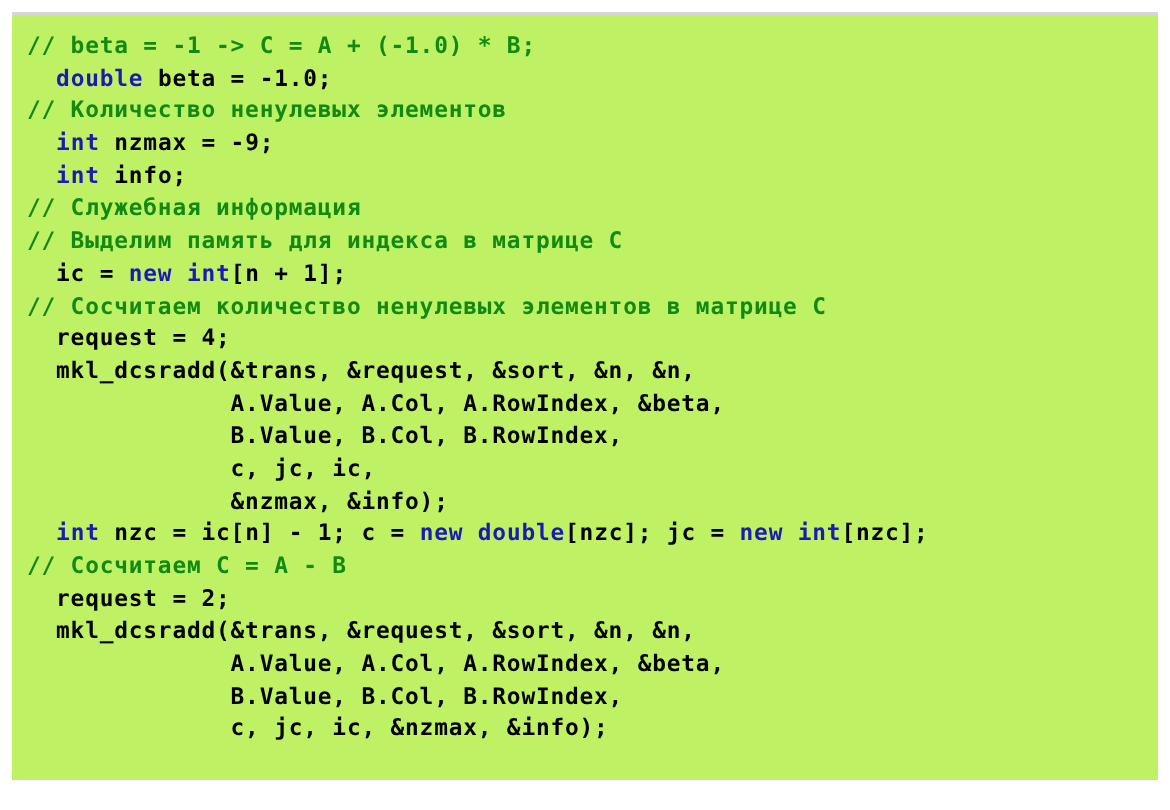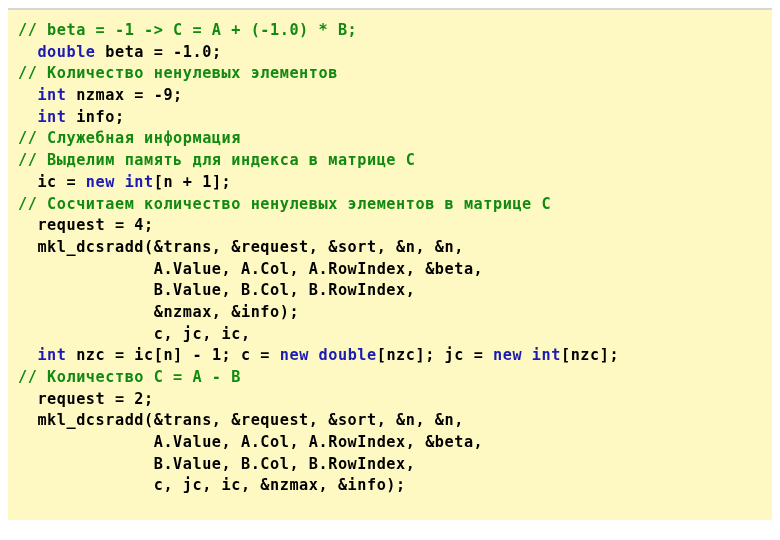--- a/index.html
+++ b/index.html
@@ -51,38 +51,38 @@
     color: #000000;
   }
 
   .tok-comment { color: #128a12; }
   .tok-keyword { color: #1a1ab4; }
   .tok-plain   { color: #000000; text-align: center; }
 </style>
 </head>
 <body style="background: rgb(255, 255, 255);">
 
-<div id="slide" style="background: #fef9c3;">
+<div id="slide" style="background: #bef264;">
   <div id="code-block">
       <span class="code-line"><span class="tok-comment" style="color: rgb(18, 138, 18);">// beta = -1 -&gt; C = A + (-1.0) * B;</span></span>
       <span class="code-line"><span class="tok-plain" style="color: rgb(0, 0, 0);">  </span><span class="tok-keyword" style="color: rgb(26, 26, 180);">double</span><span class="tok-plain" style="color: rgb(0, 0, 0);"> beta = -1.0;</span></span>
       <span class="code-line"><span class="tok-comment" style="color: rgb(18, 138, 18);">// Количество ненулевых элементов</span></span>
       <span class="code-line"><span class="tok-plain" style="color: rgb(0, 0, 0);">  </span><span class="tok-keyword" style="color: rgb(26, 26, 180);">int</span><span class="tok-plain" style="color: rgb(0, 0, 0);"> nzmax = -9;</span></span>
       <span class="code-line"><span class="tok-plain" style="color: rgb(0, 0, 0);">  </span><span class="tok-keyword" style="color: rgb(26, 26, 180);">int</span><span class="tok-plain" style="color: rgb(0, 0, 0);"> info;</span></span>
       <span class="code-line"><span class="tok-comment" style="color: rgb(18, 138, 18);">// Служебная информация</span></span>
       <span class="code-line"><span class="tok-comment" style="color: rgb(18, 138, 18);">// Выделим память для индекса в матрице C</span></span>
       <span class="code-line"><span class="tok-plain" style="color: rgb(0, 0, 0);">  ic = </span><span class="tok-keyword" style="color: rgb(26, 26, 180);">new</span><span class="tok-plain" style="color: rgb(0, 0, 0);"> </span><span class="tok-keyword" style="color: rgb(26, 26, 180);">int</span><span class="tok-plain" style="color: rgb(0, 0, 0);">[n + 1];</span></span>
       <span class="code-line"><span class="tok-comment" style="color: rgb(18, 138, 18);">// Сосчитаем количество ненулевых элементов в матрице C</span></span>
       <span class="code-line"><span class="tok-plain" style="color: rgb(0, 0, 0);">  request = 4;</span></span>
       <span class="code-line"><span class="tok-plain" style="color: rgb(0, 0, 0);">  mkl_dcsradd(&amp;trans, &amp;request, &amp;sort, &amp;n, &amp;n,</span></span>
       <span class="code-line"><span class="tok-plain" style="color: rgb(0, 0, 0);">              A.Value, A.Col, A.RowIndex, &amp;beta,</span></span>
       <span class="code-line"><span class="tok-plain" style="color: rgb(0, 0, 0);">              B.Value, B.Col, B.RowIndex,</span></span>
+      <span class="code-line"><span class="tok-plain" style="color: rgb(0, 0, 0);">              c, jc, ic,</span></span>
       <span class="code-line"><span class="tok-plain" style="color: rgb(0, 0, 0);">              &amp;nzmax, &amp;info);</span></span>
-      <span class="code-line"><span class="tok-plain" style="color: rgb(0, 0, 0);">              c, jc, ic,</span></span>
       <span class="code-line"><span class="tok-plain" style="color: rgb(0, 0, 0);">  </span><span class="tok-keyword" style="color: rgb(26, 26, 180);">int</span><span class="tok-plain" style="color: rgb(0, 0, 0);"> nzc = ic[n] - 1; c = </span><span class="tok-keyword" style="color: rgb(26, 26, 180);">new</span><span class="tok-plain" style="color: rgb(0, 0, 0);"> </span><span class="tok-keyword" style="color: rgb(26, 26, 180);">double</span><span class="tok-plain" style="color: rgb(0, 0, 0);">[nzc]; jc = </span><span class="tok-keyword" style="color: rgb(26, 26, 180);">new</span><span class="tok-plain" style="color: rgb(0, 0, 0);"> </span><span class="tok-keyword" style="color: rgb(26, 26, 180);">int</span><span class="tok-plain" style="color: rgb(0, 0, 0);">[nzc];</span></span>
-      <span class="code-line"><span class="tok-comment" style="color: rgb(18, 138, 18);">// Количество C = A - B</span></span>
+      <span class="code-line"><span class="tok-comment" style="color: rgb(18, 138, 18);">// Сосчитаем C = A - B</span></span>
       <span class="code-line"><span class="tok-plain" style="color: rgb(0, 0, 0);">  request = 2;</span></span>
       <span class="code-line"><span class="tok-plain" style="color: rgb(0, 0, 0);">  mkl_dcsradd(&amp;trans, &amp;request, &amp;sort, &amp;n, &amp;n,</span></span>
       <span class="code-line"><span class="tok-plain" style="color: rgb(0, 0, 0);">              A.Value, A.Col, A.RowIndex, &amp;beta,</span></span>
       <span class="code-line"><span class="tok-plain" style="color: rgb(0, 0, 0);">              B.Value, B.Col, B.RowIndex,</span></span>
       <span class="code-line"><span class="tok-plain" style="color: rgb(0, 0, 0);">              c, jc, ic, &amp;nzmax, &amp;info);</span></span>
     </div>
 </div>
 
 </body></html>

